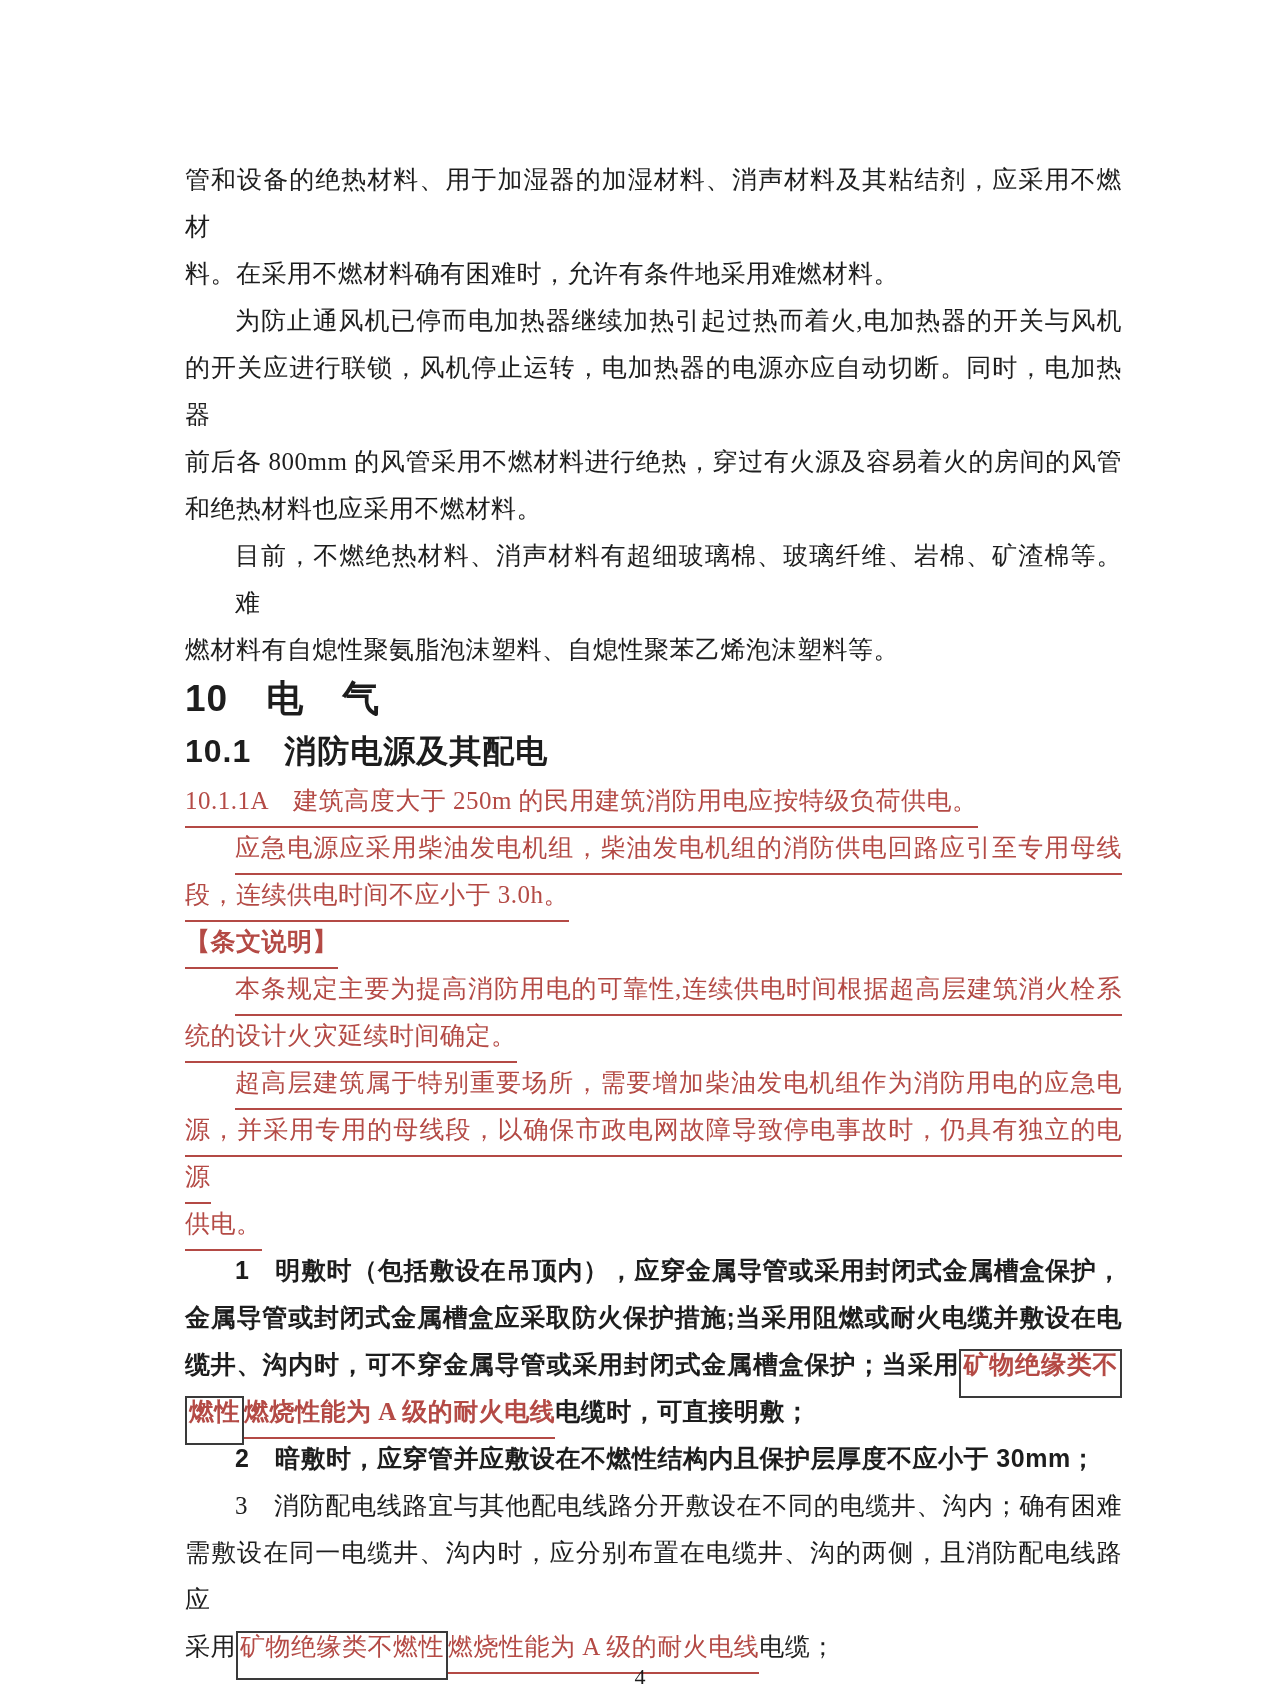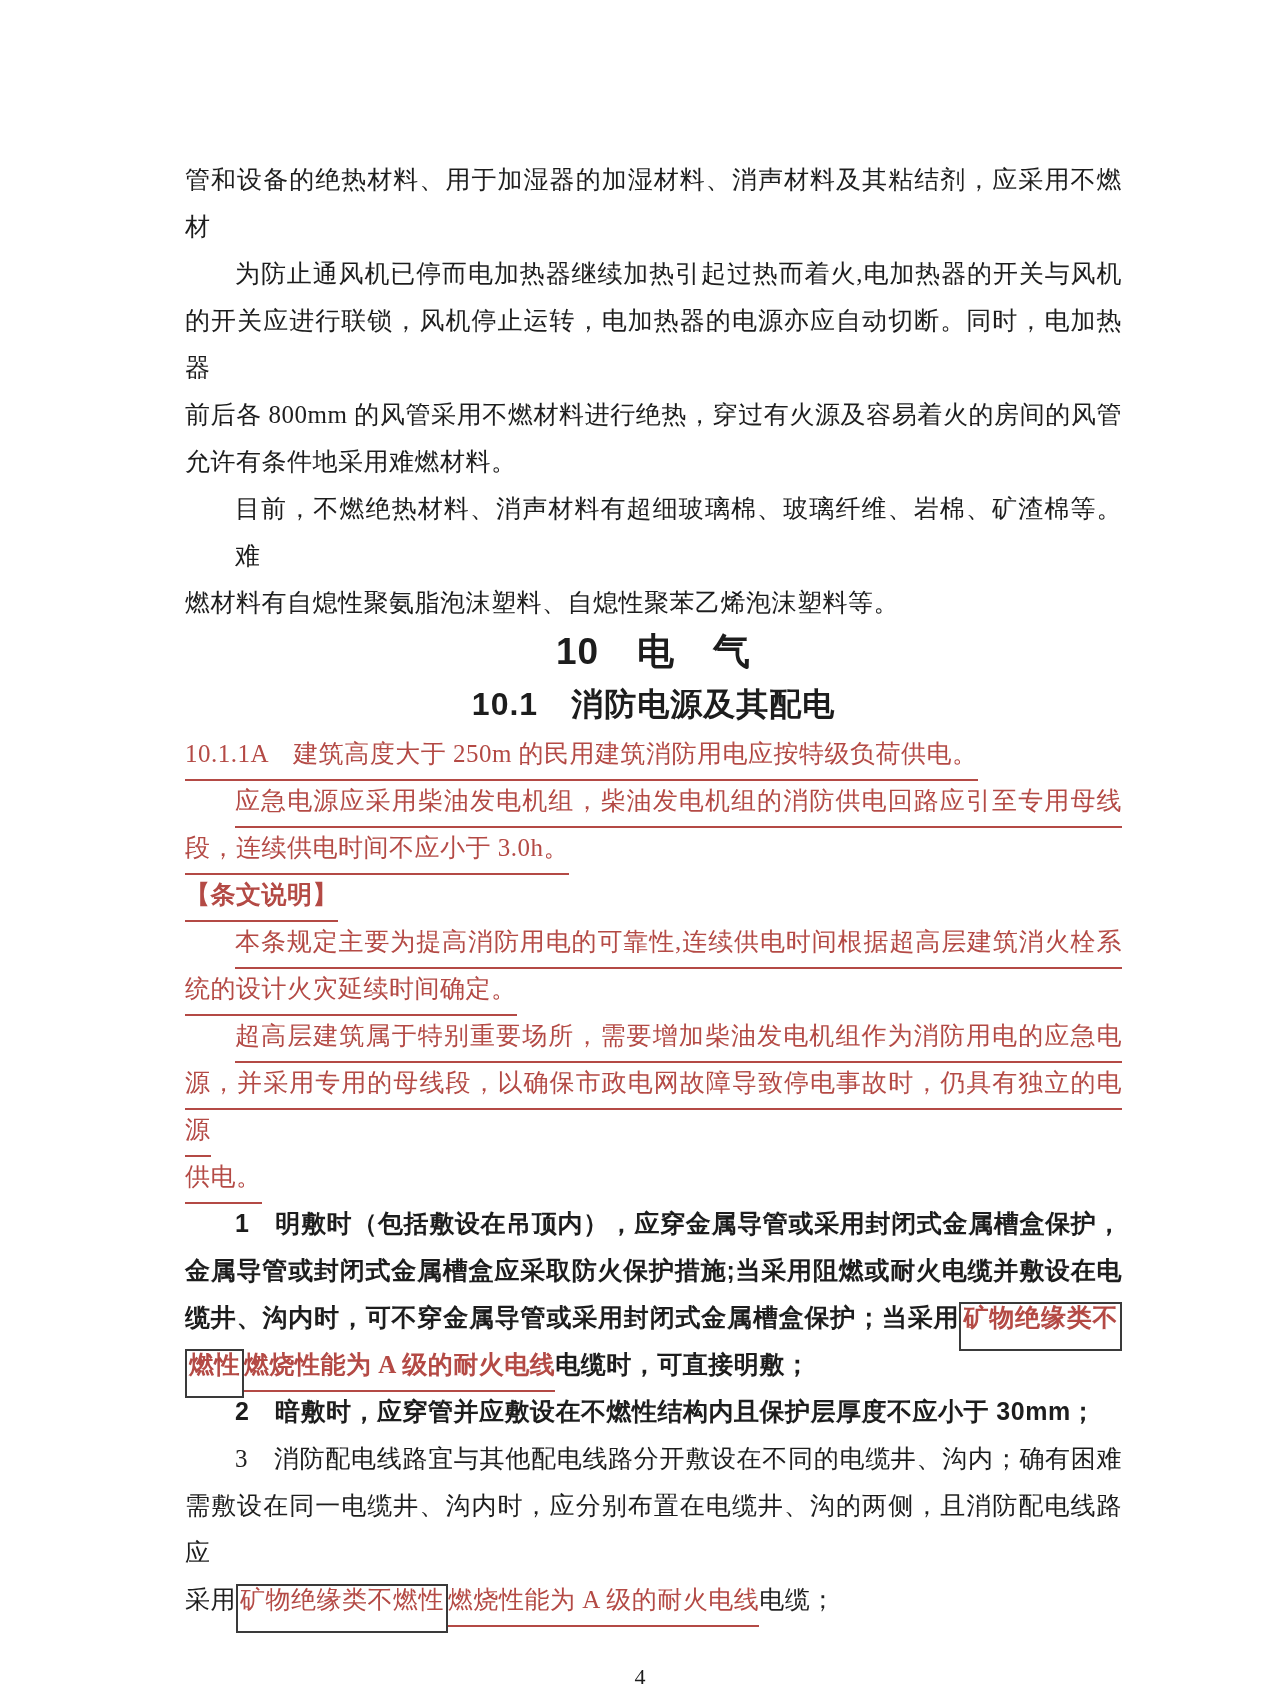--- a/index.html
+++ b/index.html
@@ -24,21 +24,21 @@
   .line{
     line-height:47px;
     font-size:25px;
     color:var(--black);
     letter-spacing:0.5px;
   }
   .serif{ font-family:"Liberation Serif","DejaVu Serif",serif; }
   .sans{ font-family:"Liberation Sans","DejaVu Sans",sans-serif; }
   .bold{ font-weight:bold; }
   .indent{ padding-left:50px; }
-  .center{ text-align:center; }
+  .center{ }
   .fill{ text-align:justify; text-align-last:justify; text-justify:inter-character; }
   .h1{ font-size:37px; line-height:52px; letter-spacing:1px; }
   .h2{ font-size:32px; line-height:52px; letter-spacing:1px; }
   .seg-k{ }
   .seg-r{
     color:var(--red);
     font-family:Liberation Serif, serif;
     border-bottom:2px solid var(--red);
     padding-bottom:12px;
   }
@@ -57,24 +57,25 @@
     color:var(--black);
     font-family:"Liberation Serif","DejaVu Serif",serif;
   }
 </style>
 </head>
 <body>
 
 <div class="page">
   <div class="doc-body">
       <div class="line serif fill"><span class="seg-k">管和设备的绝热材料、用于加湿器的加湿材料、消声材料及其粘结剂，应采用不燃材</span></div>
+      <div class="line serif"><span class="seg-k">料。在采用不燃材料确有困难时，允许有条件地采用难燃材料。</span></div>
       <div class="line serif indent fill"><span class="seg-k">为防止通风机已停而电加热器继续加热引起过热而着火,电加热器的开关与风机</span></div>
       <div class="line serif fill"><span class="seg-k">的开关应进行联锁，风机停止运转，电加热器的电源亦应自动切断。同时，电加热器</span></div>
       <div class="line serif fill"><span class="seg-k">前后各 800mm 的风管采用不燃材料进行绝热，穿过有火源及容易着火的房间的风管</span></div>
-      <div class="line serif"><span class="seg-k">允许有条件地采用难燃材料。</span></div>
+      <div class="line serif"><span class="seg-k">和绝热材料也应采用不燃材料。</span></div>
       <div class="line serif indent fill"><span class="seg-k">目前，不燃绝热材料、消声材料有超细玻璃棉、玻璃纤维、岩棉、矿渣棉等。难</span></div>
       <div class="line serif"><span class="seg-k">燃材料有自熄性聚氨脂泡沫塑料、自熄性聚苯乙烯泡沫塑料等。</span></div>
       <div class="line sans bold center h1"><span class="seg-k">10　电　气</span></div>
       <div class="line sans bold center h2"><span class="seg-k">10.1　消防电源及其配电</span></div>
       <div class="line serif"><span class="seg-r">10.1.1A　建筑高度大于 250m 的民用建筑消防用电应按特级负荷供电。</span></div>
       <div class="line serif indent fill"><span class="seg-r">应急电源应采用柴油发电机组，柴油发电机组的消防供电回路应引至专用母线</span></div>
       <div class="line serif"><span class="seg-r">段，连续供电时间不应小于 3.0h。</span></div>
       <div class="line serif bold"><span class="seg-r">【条文说明】</span></div>
       <div class="line serif indent fill"><span class="seg-r">本条规定主要为提高消防用电的可靠性,连续供电时间根据超高层建筑消火栓系</span></div>
       <div class="line serif"><span class="seg-r">统的设计火灾延续时间确定。</span></div>

